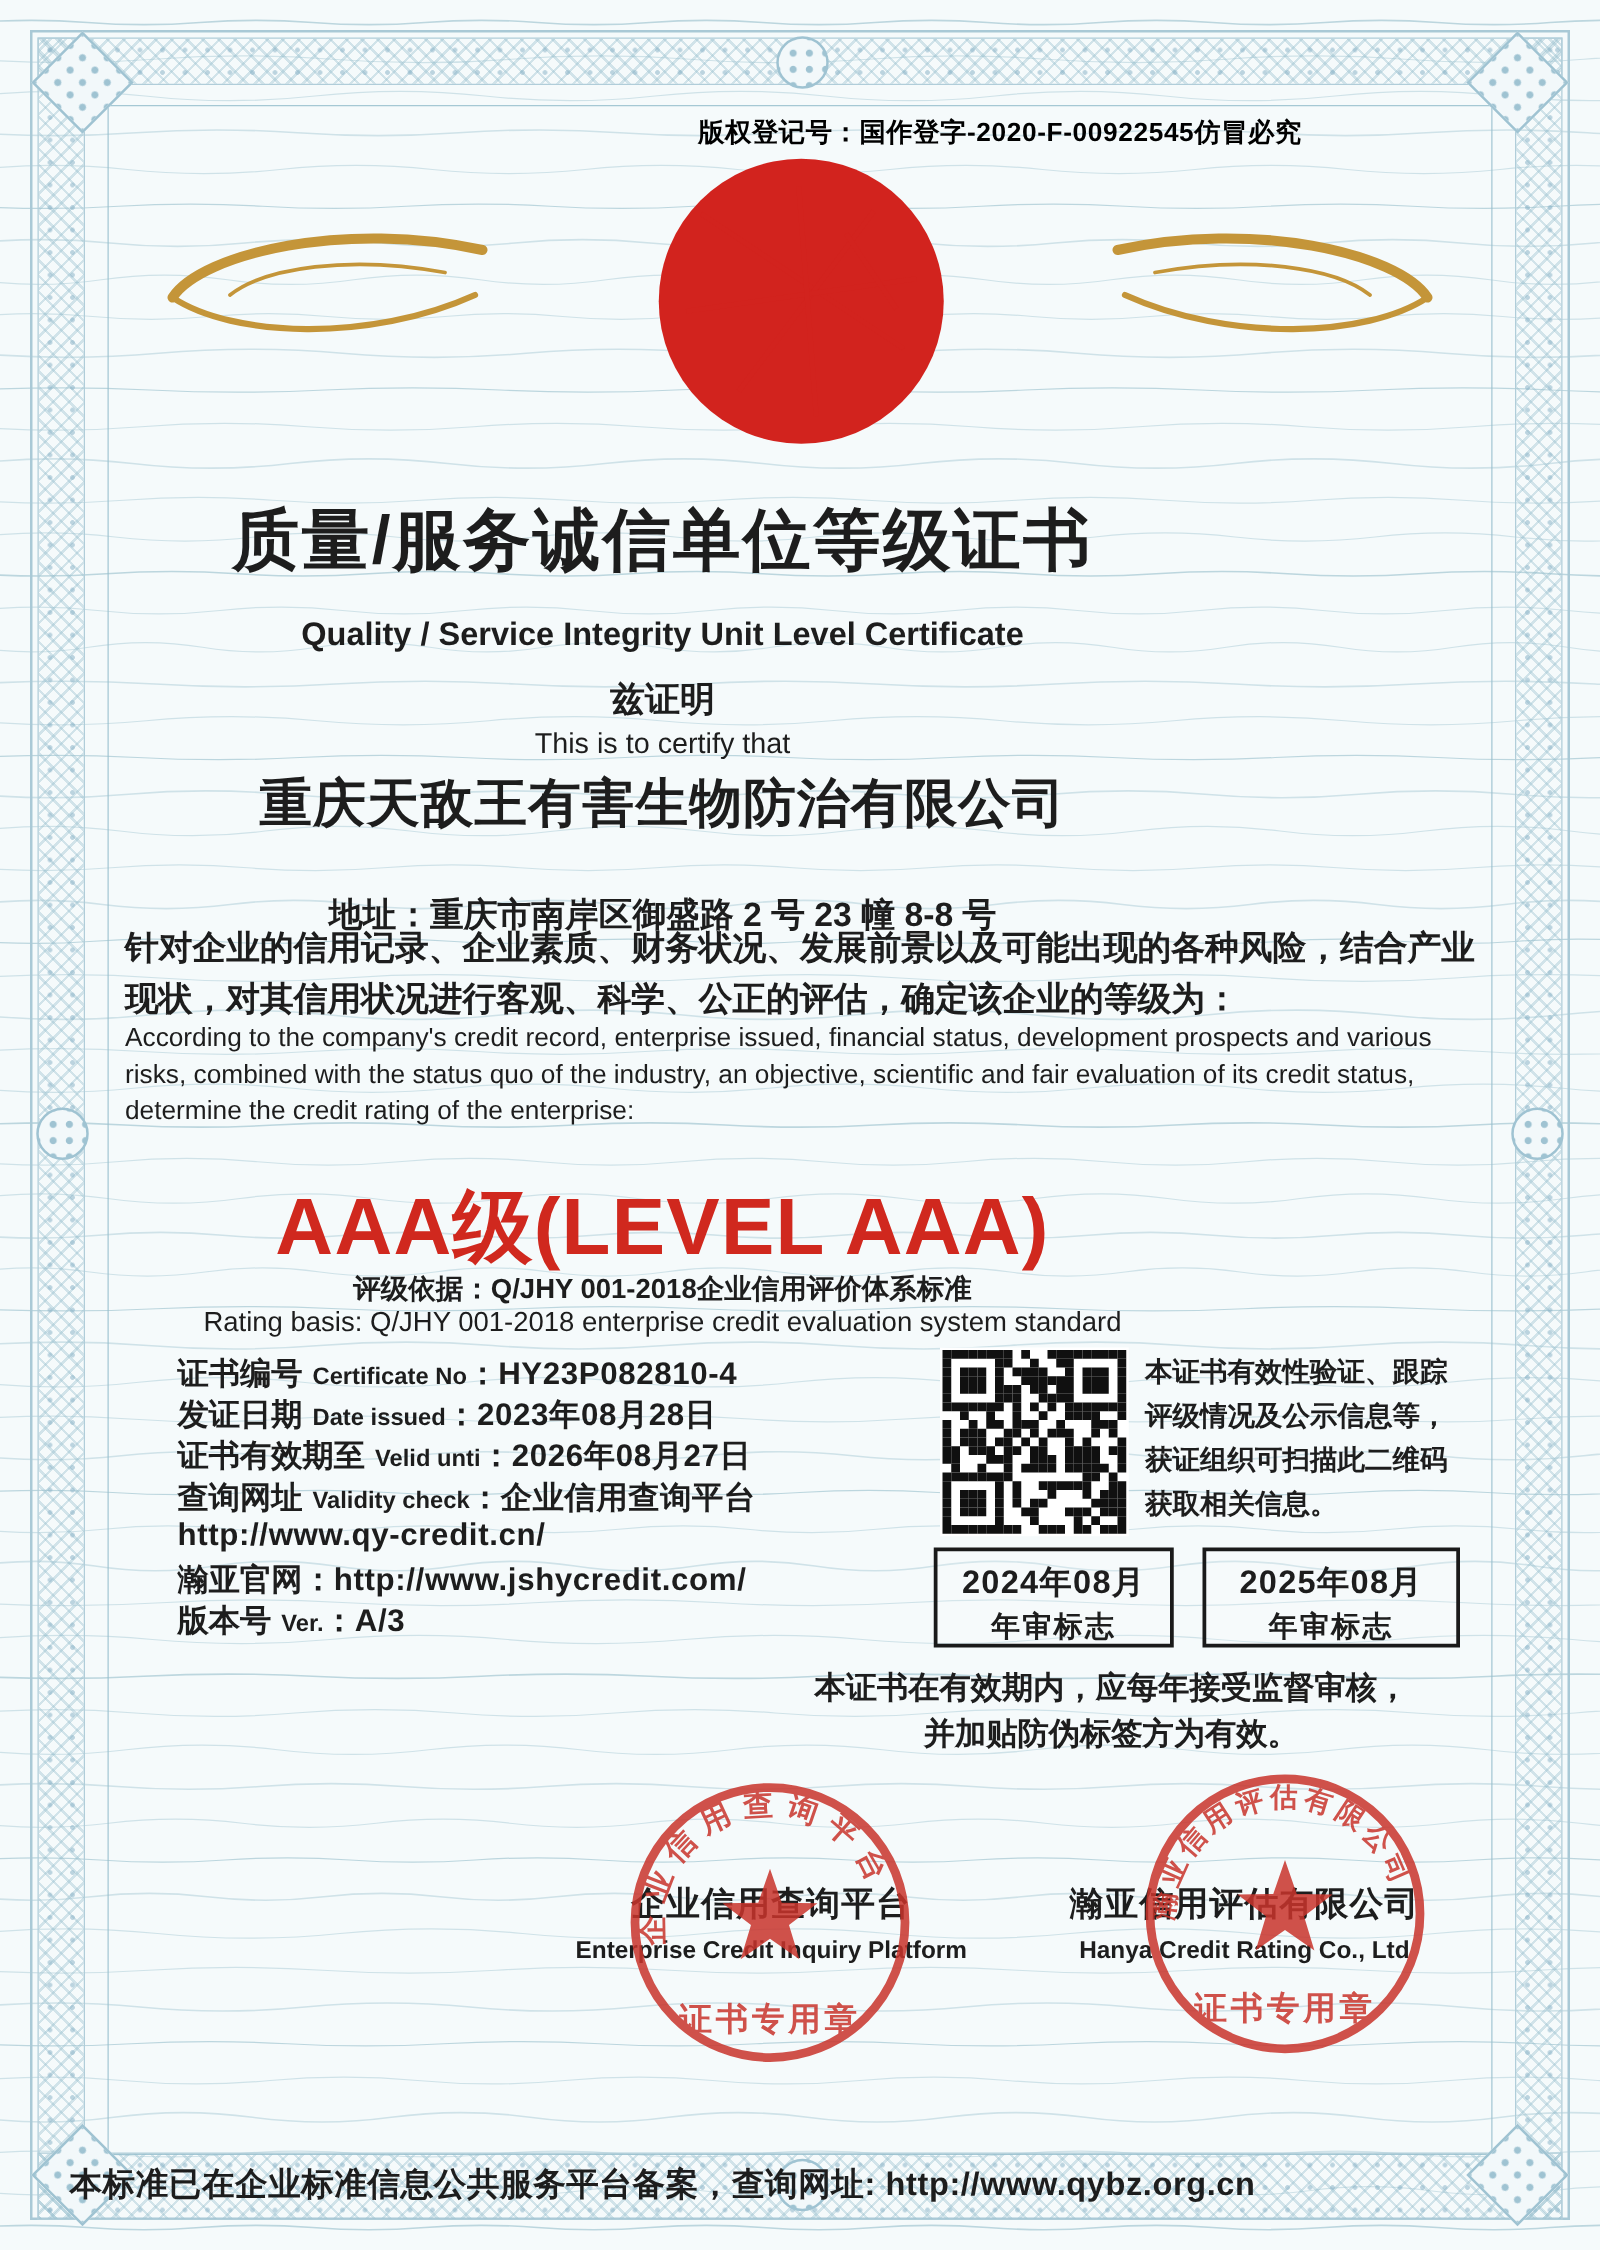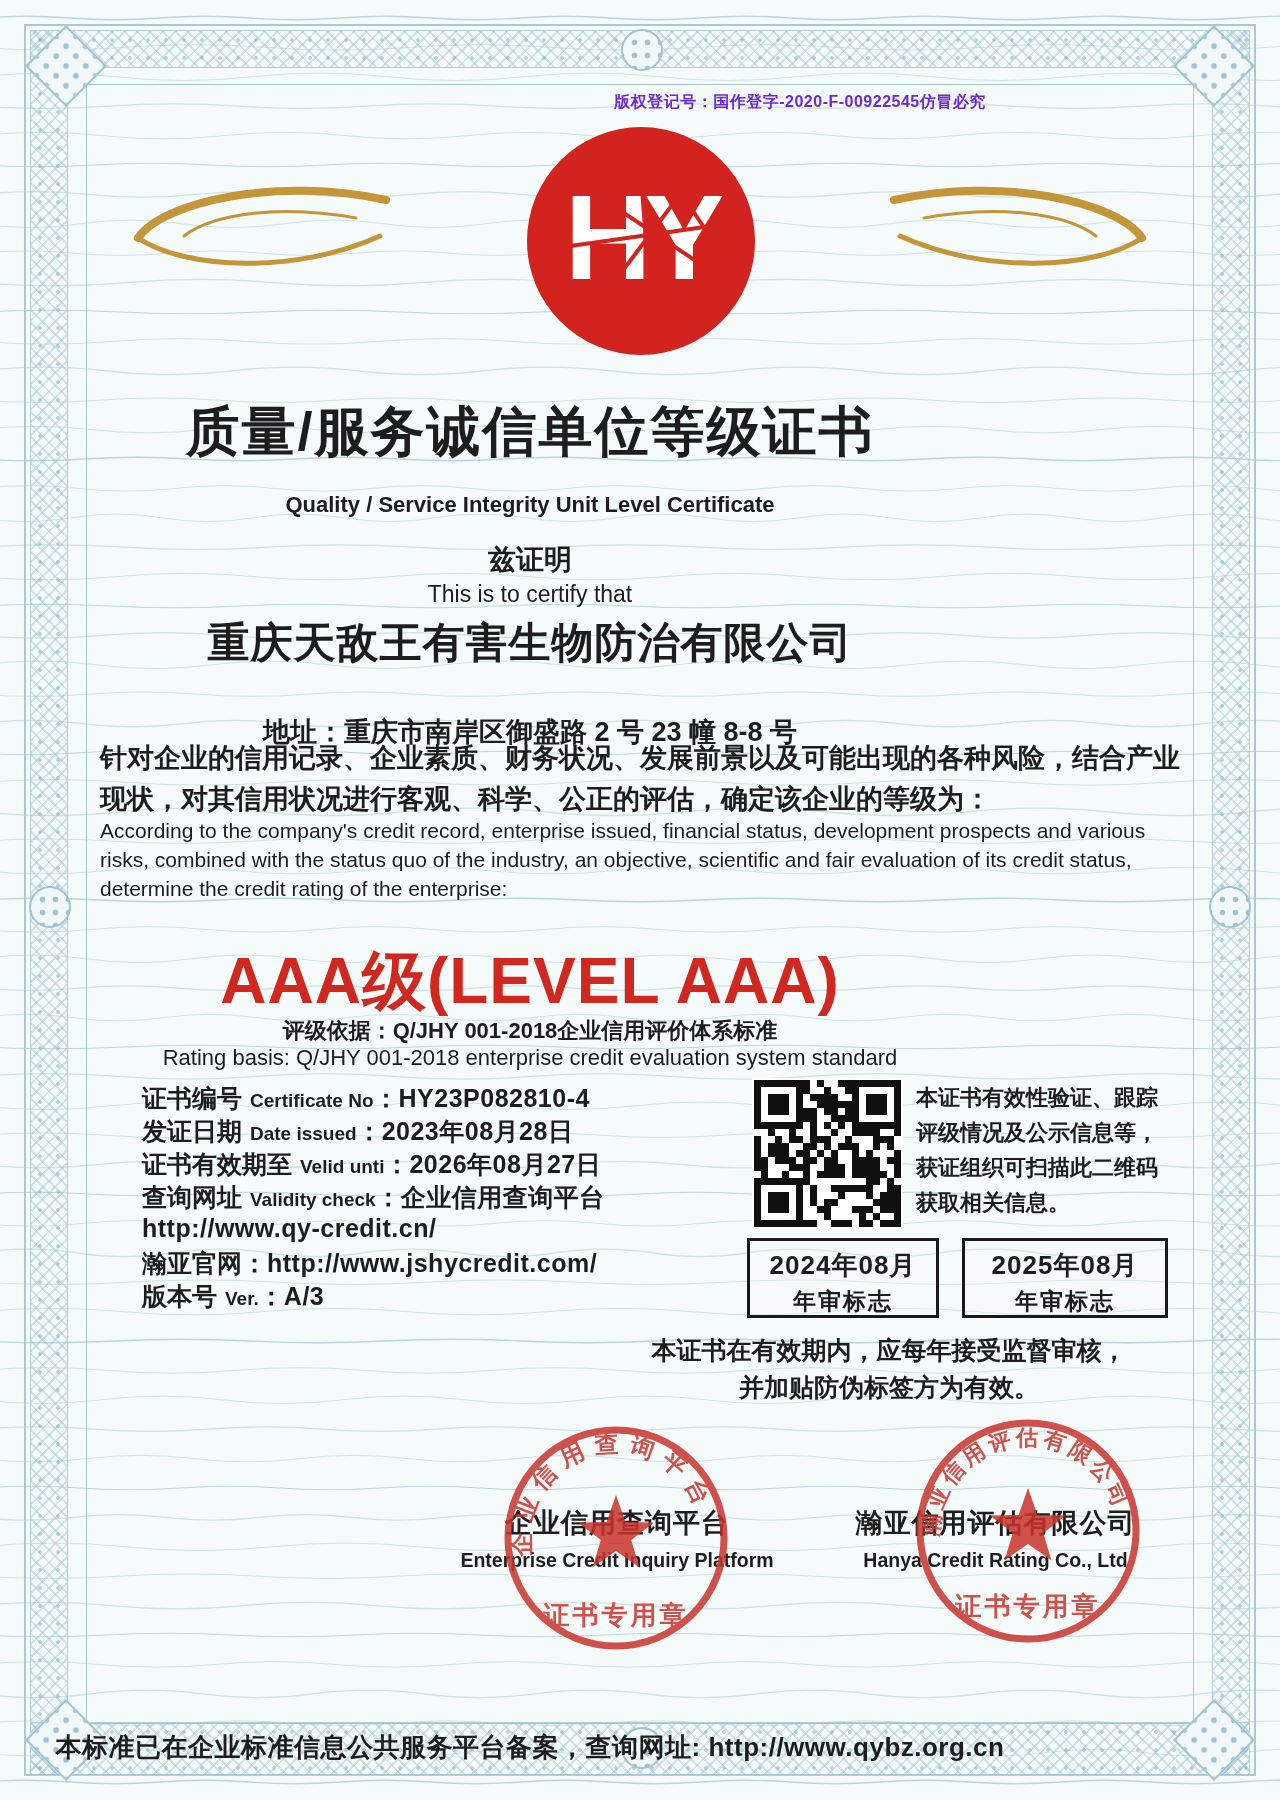--- a/index.html
+++ b/index.html
@@ -18,29 +18,29 @@
     background-size:18px 18px,auto,auto;}
   .band.top{left:30px;right:30px;top:30px;height:36px;}
   .band.bottom{left:30px;right:30px;bottom:24px;height:52px;}
   .band.left{left:30px;top:30px;bottom:24px;width:36px;}
   .band.right{right:30px;top:30px;bottom:24px;width:36px;}
   .diamond{position:absolute;width:54px;height:54px;transform:rotate(45deg);background:#f2f8fa;border:2px solid #9fc3d2;z-index:2;pointer-events:none;
     background-image:radial-gradient(#9fc3d2 2.5px, transparent 3.2px);background-size:14px 14px;background-position:6px 6px;}
   .medallion{position:absolute;width:38px;height:38px;border-radius:50%;background:#f2f8fa;border:2px solid #9fc3d2;z-index:2;pointer-events:none;
     background-image:radial-gradient(#9fc3d2 2.5px, transparent 3.2px);background-size:13px 13px;background-position:5px 5px;}
   
-  .copyright{top:92px;left:430px;width:740px;text-align:center;font-size:16px;font-weight:600;color:#6d28d9;letter-spacing:.5px;z-index:3;}
+  .copyright{top:92px;left:430px;width:740px;text-align:center;font-size:21px;font-weight:600;color:#000000;letter-spacing:.5px;z-index:3;}
   .logo-circle{top:127px;left:527px;width:228px;height:228px;border-radius:50%;background:#d2231e;z-index:3;display:flex;align-items:center;justify-content:center;}
   .logo-text{font-size:120px;font-weight:900;color:#ffffff;letter-spacing:-7px;line-height:1;transform:translateY(-4px);}
   .logo-cracks{position:absolute;inset:0;border-radius:50%;overflow:hidden;}
   .flourish{z-index:2;}
   
   .t-center{left:0;width:1060px;text-align:center;z-index:3;margin-top:44px;}
   .title-zh{top:352px;font-size:54px;font-weight:900;letter-spacing:2px;}
-  .title-en{top:448px;font-size:22px;font-weight:600;}
+  .title-en{top:448px;font-size:26px;font-weight:600;}
   .certify-zh{top:497px;font-size:28px;font-weight:600;}
   .certify-en{top:537px;font-size:23px;font-weight:500;}
   .company{top:571px;font-size:42px;font-weight:900;letter-spacing:1px;}
   .credit-code{top:634px;font-size:27px;font-weight:600;}
   .address{top:670px;font-size:27px;font-weight:600;}
   
   .para-zh{top:738px;left:100px;width:1080px;font-size:27px;font-weight:700;line-height:41px;z-index:3;}
   .para-en{top:816px;left:100px;width:1082px;font-size:21px;font-weight:500;line-height:29px;z-index:3;}
   .rating{top:894px;font-size:64px;font-weight:900;color:#d0281e;letter-spacing:1px;}
   .basis-zh{top:972px;font-size:22px;font-weight:600;}
@@ -161,21 +161,20 @@
   </svg>
   <svg class="abs flourish" style="left:884px;top:172px;" width="268" height="120" viewBox="0 0 268 120">
     <g transform="translate(268,0) scale(-1,1)">
       <path d="M 258 28 C 150 4, 34 30, 10 66" fill="none" stroke="#c49539" stroke-width="8" stroke-linecap="round"></path>
       <path d="M 10 66 C 58 98, 168 102, 252 64" fill="none" stroke="#c49539" stroke-width="5" stroke-linecap="round"></path>
       <path d="M 228 46 C 152 32, 84 42, 56 64" fill="none" stroke="#c49539" stroke-width="3" stroke-linecap="round"></path>
     </g>
   </svg>
 
   <div class="abs logo-circle">
-    <span class="logo-text">HY</span>
     <svg class="logo-cracks" width="228" height="228" viewBox="0 0 228 228" style="position:absolute;">
       <g stroke="#d2231e" stroke-width="4" fill="none">
         <path d="M 34 44 L 196 152"></path>
         <path d="M 64 186 L 172 42"></path>
         <path d="M 22 122 L 206 96"></path>
         <path d="M 112 22 L 126 206"></path>
         <path d="M 150 60 L 190 120"></path>
       </g>
     </svg>
   </div>

